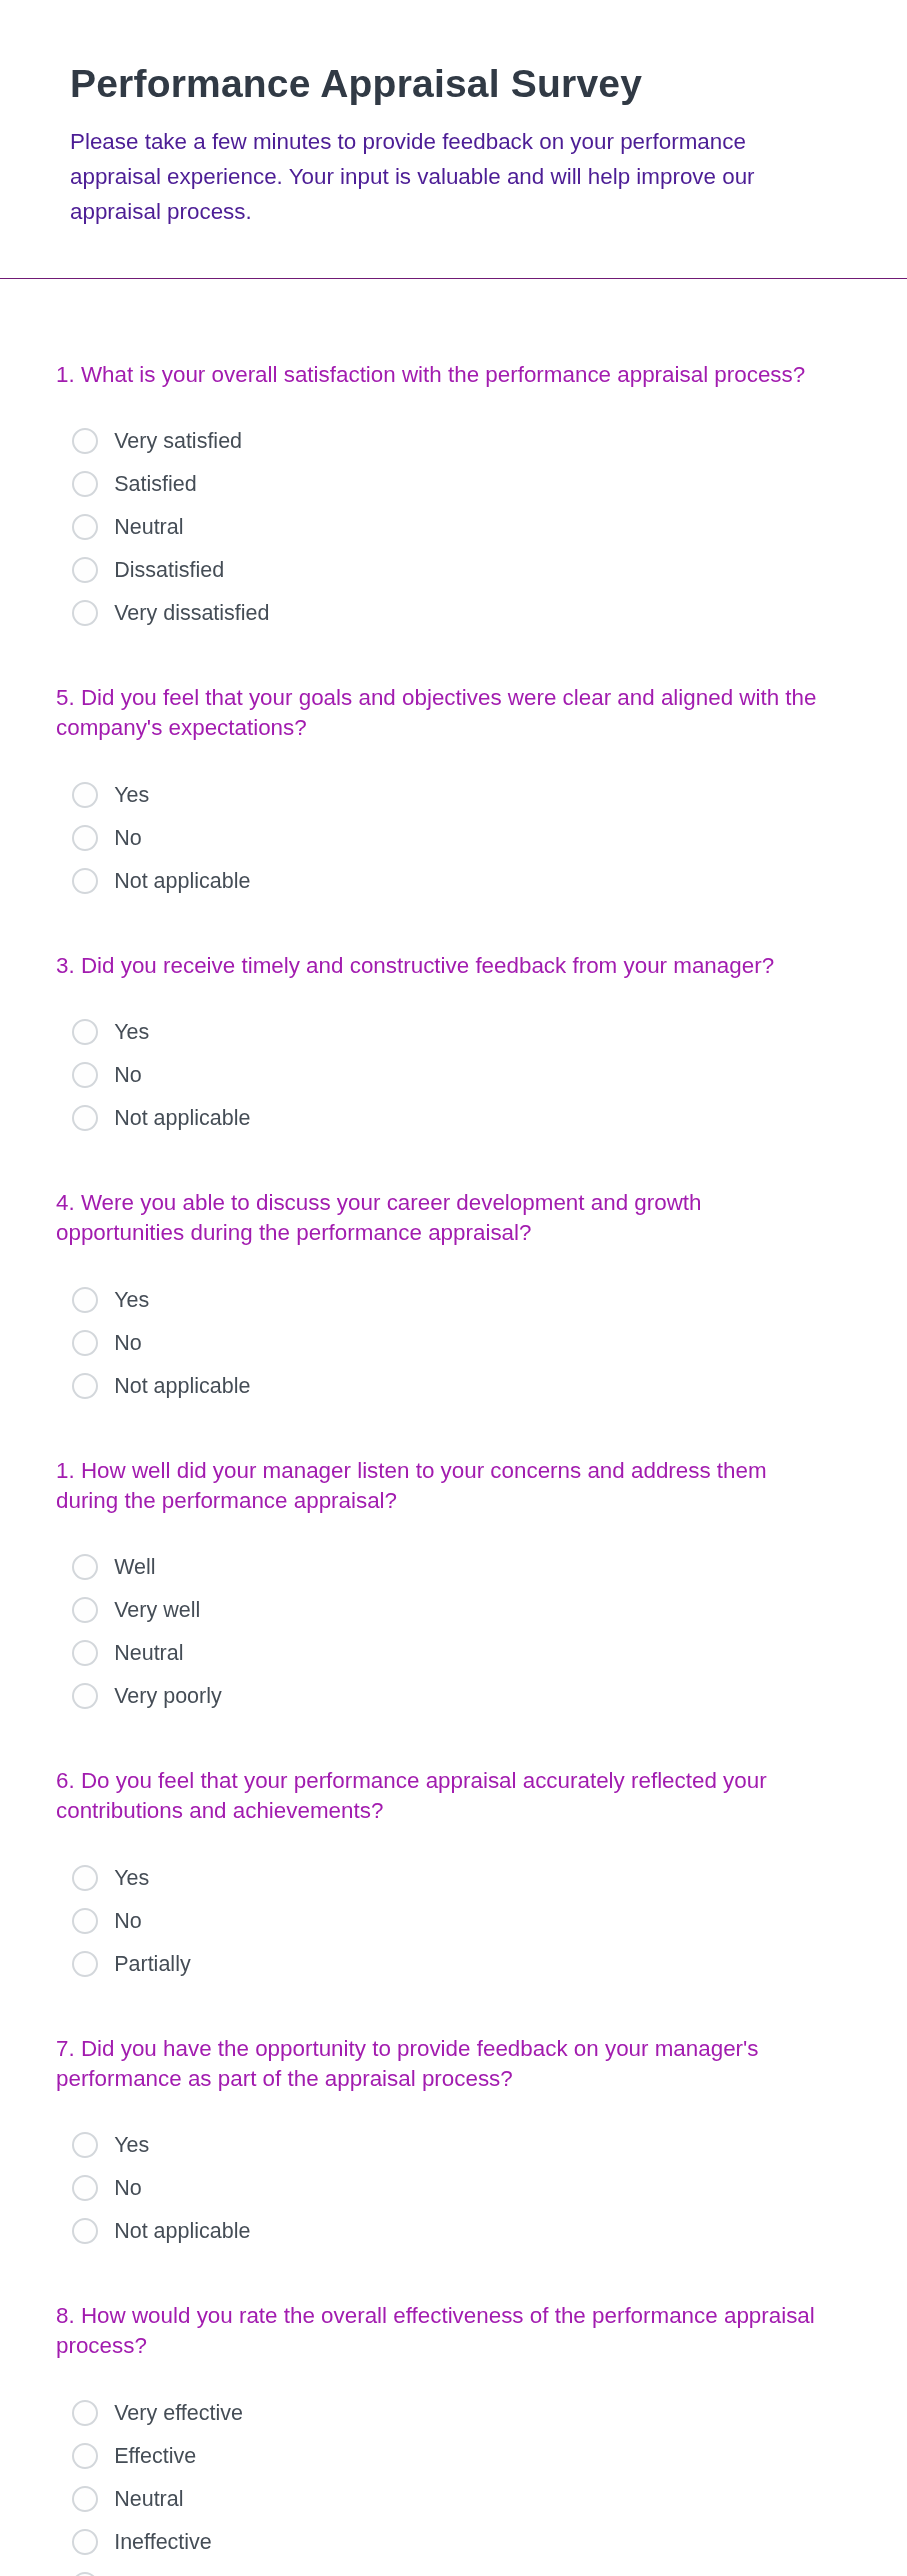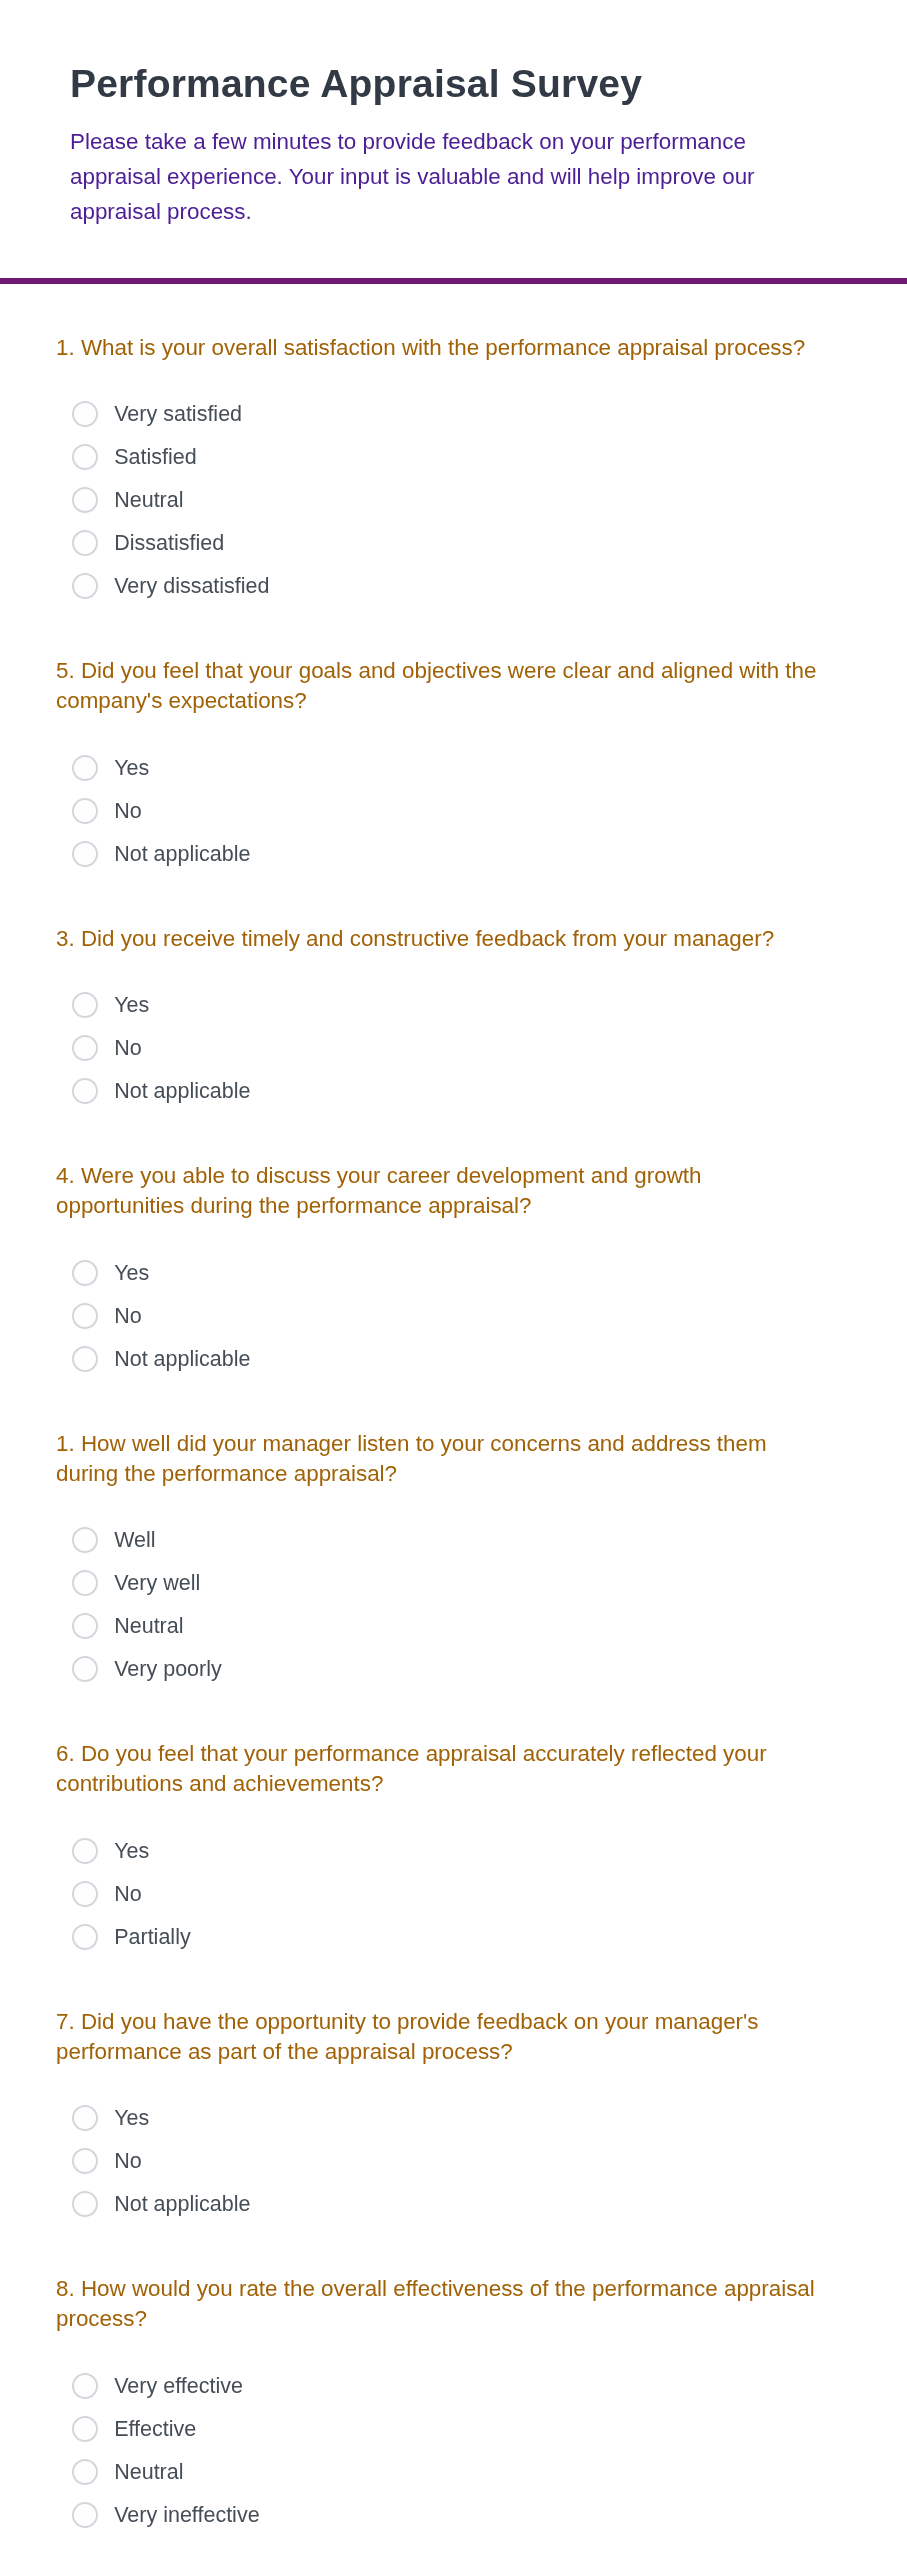--- a/index.html
+++ b/index.html
@@ -9,21 +9,21 @@
     font-family: "Liberation Sans", sans-serif;
     min-height: 2576px;
     -webkit-font-smoothing: antialiased;
   }
   .form-card {
     background: #ffffff;
     border-bottom: 1px solid #e2e4e7;
   }
   .form-header {
     padding: 62px 40px 49px 70px;
-    border-bottom: 6px solid #701a75;
+    border-bottom: 1px solid #701a75;
   }
   .form-title {
     font-size: 39px;
     font-weight: 700;
     color: #313a45;
     letter-spacing: 0.2px;
   }
   .form-desc {
     margin-top: 17.6px;
     font-size: 22.4px;
@@ -33,22 +33,23 @@
   }
   .questions {
     padding: 49px 88px 41px 56px;
   }
   .question { margin-bottom: 57px; }
   .question:last-child { margin-bottom: 25px; }
   .question-text {
     font-size: 22.4px;
     line-height: 30px;
     font-weight: 400;
-    color: #a16207;
+    color: #a21caf;
     max-width: 771px;
+    margin-top: 32px;
   }
   .options { margin-top: 21.5px; }
   .option-row {
     display: flex;
     align-items: flex-end;
     height: 43px;
     padding-left: 15.6px;
     cursor: pointer;
   }
   .radio {
@@ -241,20 +242,24 @@
   <div class="option-row">
     <span class="radio"></span>
     <span class="option-label">Effective</span>
   </div>
 
   <div class="option-row">
     <span class="radio"></span>
     <span class="option-label">Neutral</span>
   </div>
 
+  <div class="option-row">
+    <span class="radio"></span>
+    <span class="option-label">Ineffective</span>
+  </div>
 
   <div class="option-row">
     <span class="radio"></span>
     <span class="option-label">Very ineffective</span>
   </div>
 </div>
   </div>
 </div>
 </div>
 

